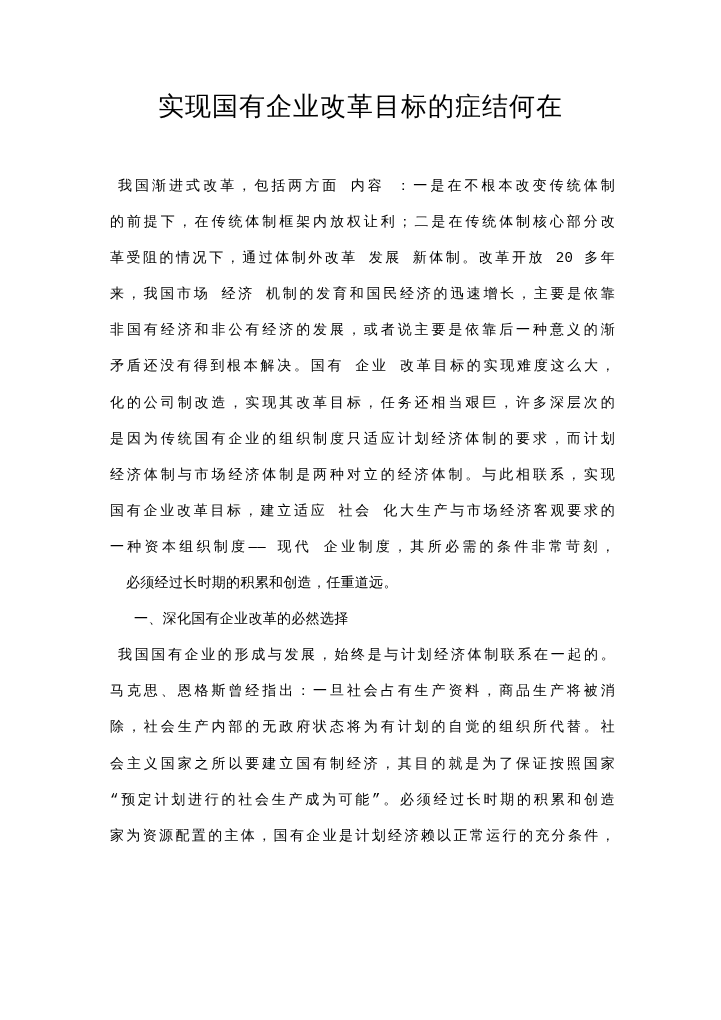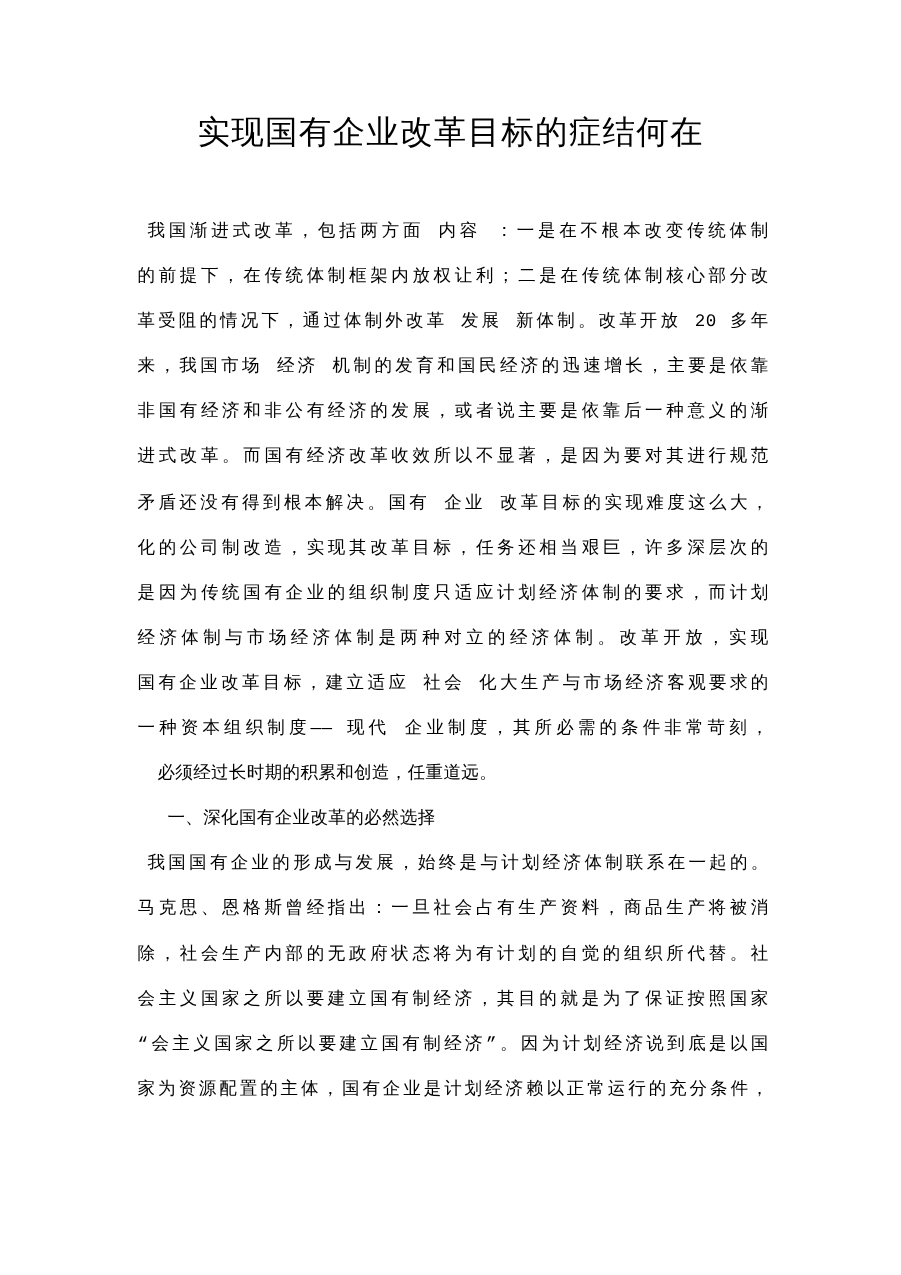--- a/index.html
+++ b/index.html
@@ -20,36 +20,35 @@
 <div class="page">
   <div class="title">实现国有企业改革目标的症结何在</div>
 
   <div class="body">
     <div>
       <div class="line indent">我国渐进式改革，包括两方面 内容 ：一是在不根本改变传统体制</div>
       <div class="line">的前提下，在传统体制框架内放权让利；二是在传统体制核心部分改</div>
       <div class="line">革受阻的情况下，通过体制外改革 发展 新体制。改革开放 20 多年</div>
       <div class="line">来，我国市场 经济 机制的发育和国民经济的迅速增长，主要是依靠</div>
       <div class="line">非国有经济和非公有经济的发展，或者说主要是依靠后一种意义的渐</div>
-      <div class="line">进式改革。而国有经济改革收效所以不显著，是因为要对其进行规范</div>
       <div class="line">矛盾还没有得到根本解决。国有 企业 改革目标的实现难度这么大，</div>
       <div class="line">化的公司制改造，实现其改革目标，任务还相当艰巨，许多深层次的</div>
       <div class="line">是因为传统国有企业的组织制度只适应计划经济体制的要求，而计划</div>
-      <div class="line">经济体制与市场经济体制是两种对立的经济体制。改革开放，实现</div>
+      <div class="line">经济体制与市场经济体制是两种对立的经济体制。与此相联系，实现</div>
       <div class="line">国有企业改革目标，建立适应 社会 化大生产与市场经济客观要求的</div>
       <div class="line">一种资本组织制度—— 现代 企业制度，其所必需的条件非常苛刻，</div>
       <div class="line last">必须经过长时期的积累和创造，任重道远。</div>
     </div>
 
     <div>
       <div class="line last indent">一、深化国有企业改革的必然选择</div>
     </div>
 
     <div>
       <div class="line indent">我国国有企业的形成与发展，始终是与计划经济体制联系在一起的。</div>
       <div class="line">马克思、恩格斯曾经指出：一旦社会占有生产资料，商品生产将被消</div>
       <div class="line">除，社会生产内部的无政府状态将为有计划的自觉的组织所代替。社</div>
       <div class="line">会主义国家之所以要建立国有制经济，其目的就是为了保证按照国家</div>
-      <div class="line">“会主义国家之所以要建立国有制经济”。因为计划经济说到底是以国</div>
+      <div class="line">“预定计划进行的社会生产成为可能”。必须经过长时期的积累和创造</div>
       <div class="line">家为资源配置的主体，国有企业是计划经济赖以正常运行的充分条件，</div>
     </div>
   </div>
 </div>
 
 </body></html>

